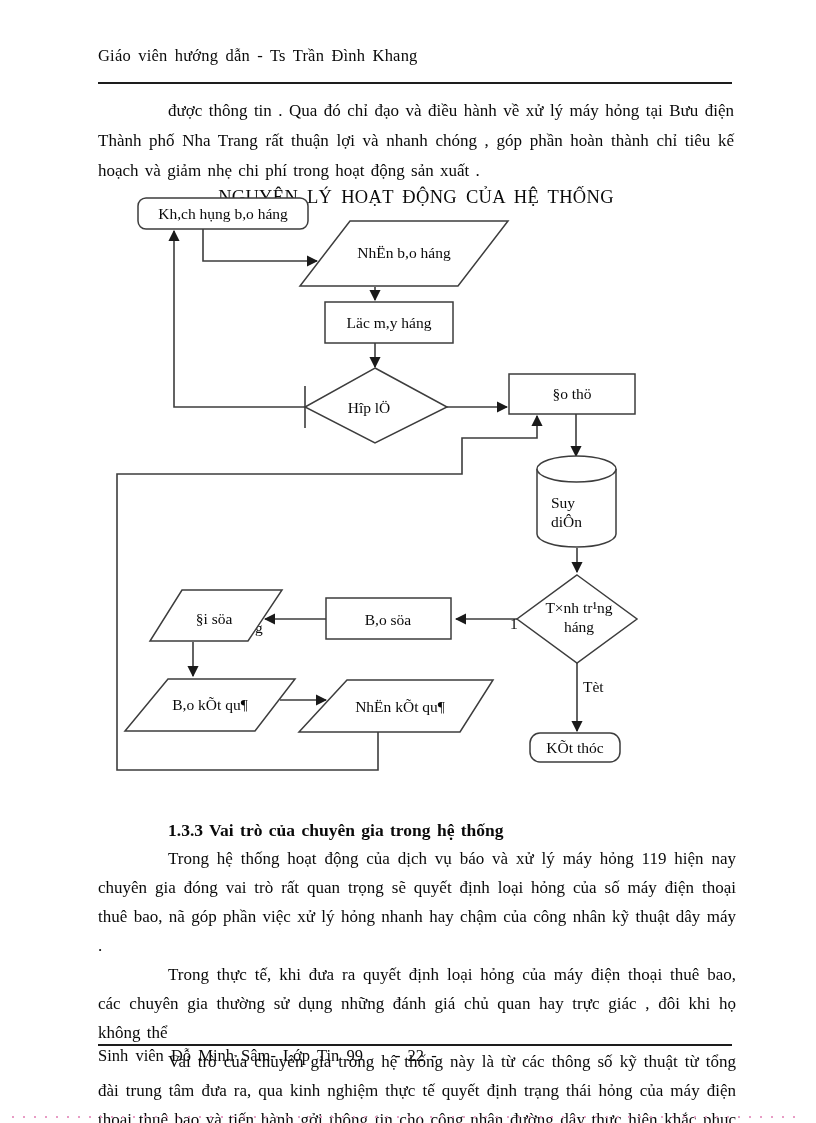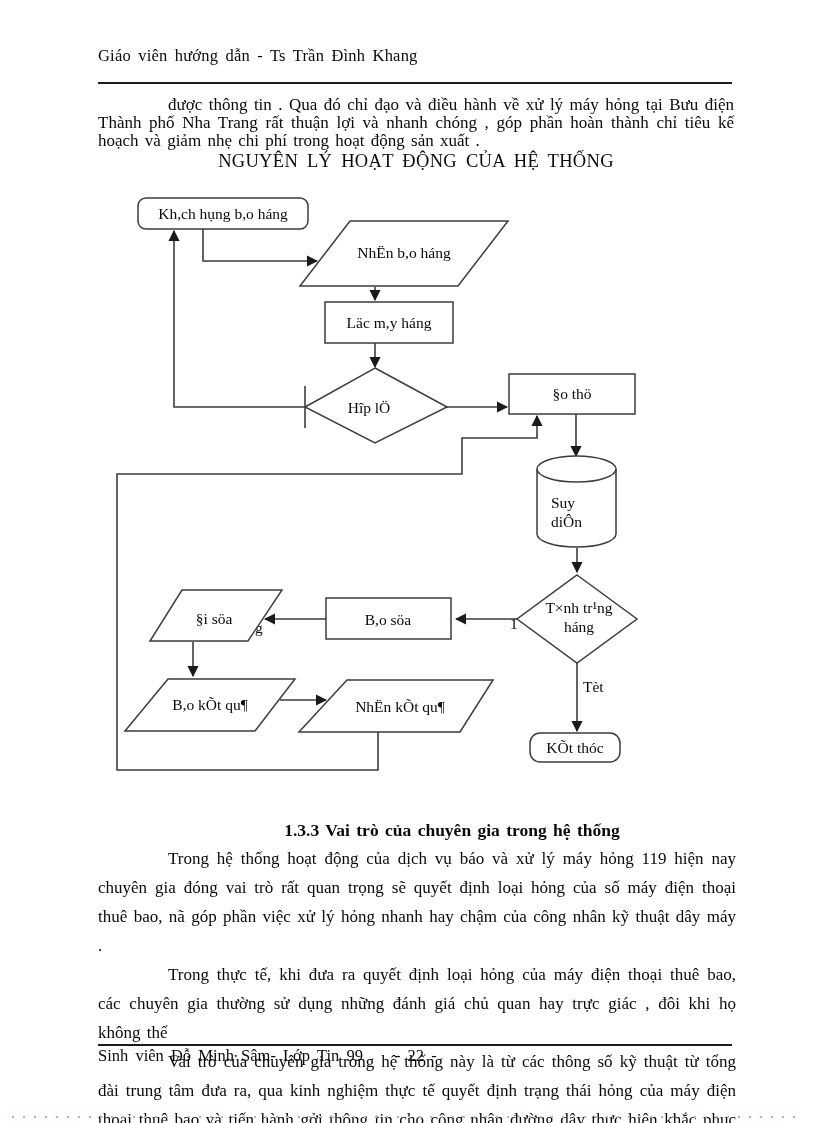--- a/index.html
+++ b/index.html
@@ -11,39 +11,39 @@
   .abs{position:absolute;}
   
   .header{
     left:98px;top:46px;width:634px;
     font-size:16.5px;letter-spacing:.2px;word-spacing:3px;
     padding-bottom:16px;border-bottom:2px solid #1d1d1d;
   }
   
   .intro{left:98px;top:96px;width:636px;}
   .intro p{
-    margin:0;font-size:17px;line-height:18px;text-align:justify;
+    margin:0;font-size:17px;line-height:30px;text-align:justify;
     text-indent:70px;word-spacing:2px;
   }
   .diagram-title{
     margin-top:1px;font-size:18.5px;letter-spacing:.3px;word-spacing:4px;
     text-align:center;white-space:nowrap;
   }
   
   .flow-svg{left:0;top:0;width:816px;height:1123px;pointer-events:none;}
   .flow-svg text{
     font-family:"Liberation Serif","DejaVu Serif",serif;
     font-size:15.5px;fill:#0a0a0a;
   }
   .shape{fill:#ffffff;stroke:#3d3d3d;stroke-width:1.5;}
   .edge{fill:none;stroke:#3d3d3d;stroke-width:1.6;}
   
   .section{left:98px;top:820px;width:638px;}
   .section h3{
-    margin:0 0 3px 70px;font-size:17.5px;word-spacing:2px;font-weight:bold;text-align:center;
+    margin:0 0 3px 70px;font-size:17.5px;word-spacing:2px;font-weight:bold;
   }
   .section p{
     margin:0;font-size:17px;line-height:29px;text-align:justify;
     text-indent:70px;word-spacing:2px;
   }
   
   .footer{
     left:98px;top:1044px;width:634px;border-top:2px solid #1d1d1d;
     font-size:16.5px;word-spacing:3px;white-space:nowrap;
   }

